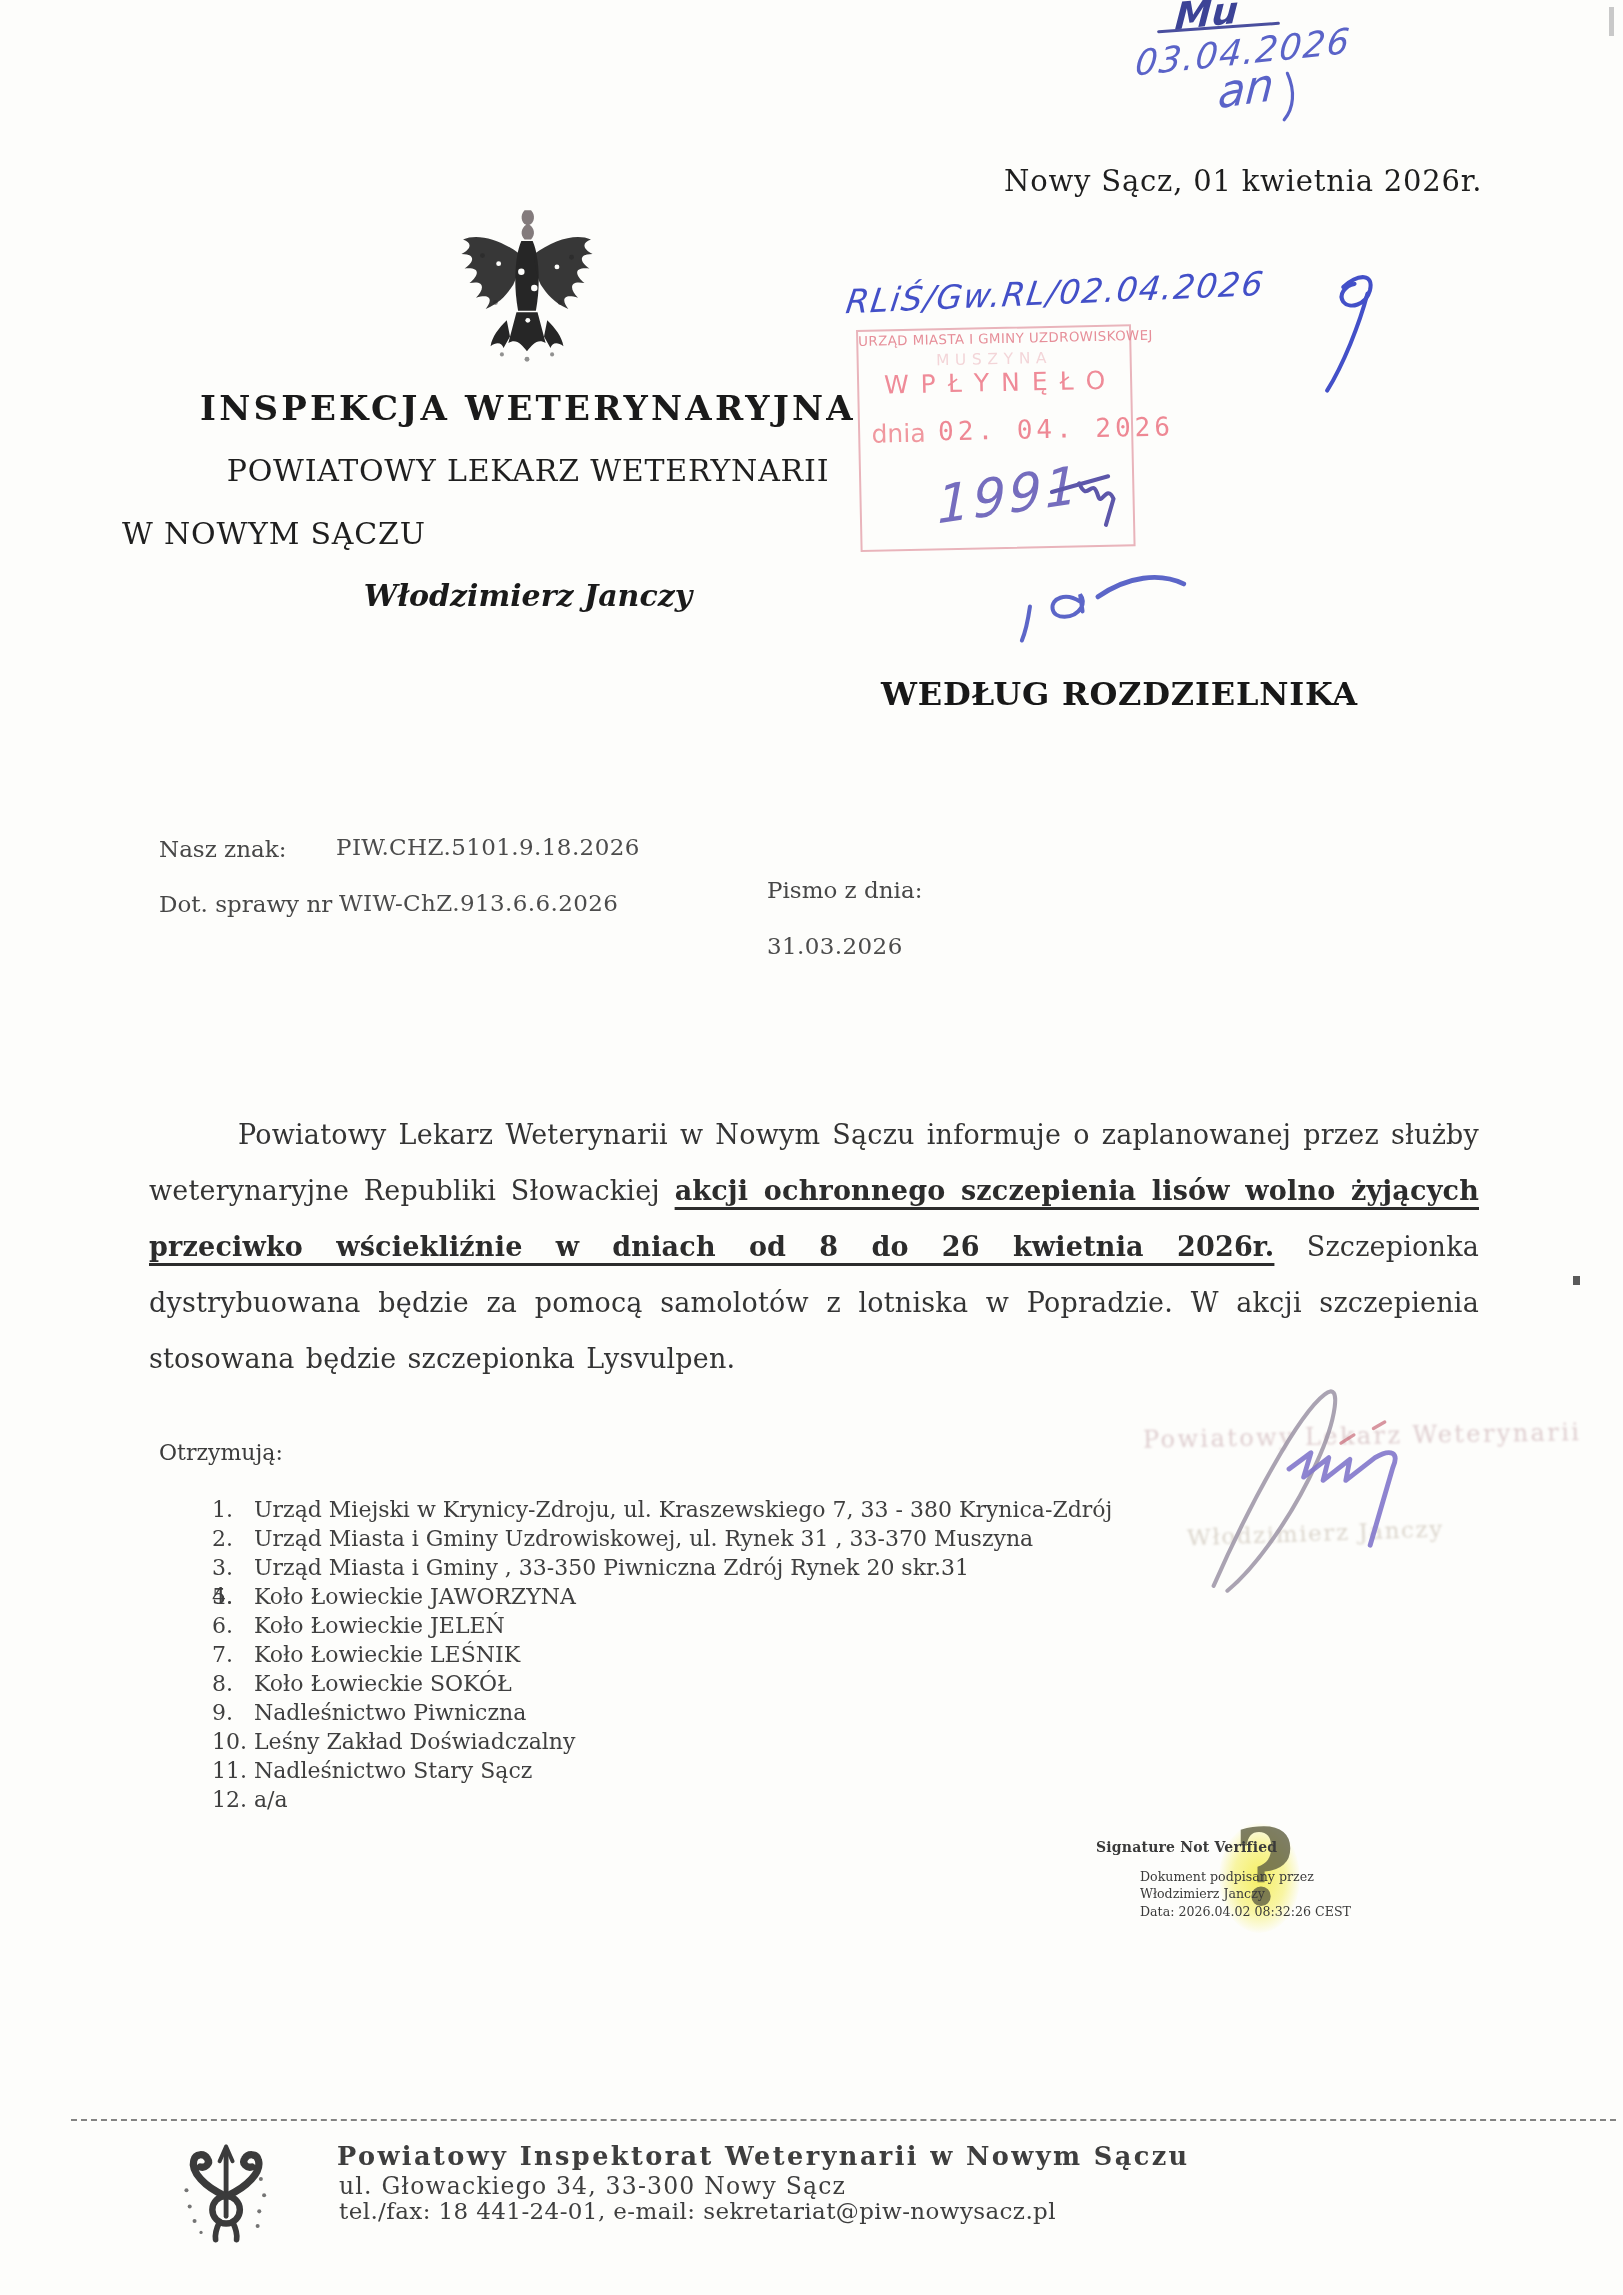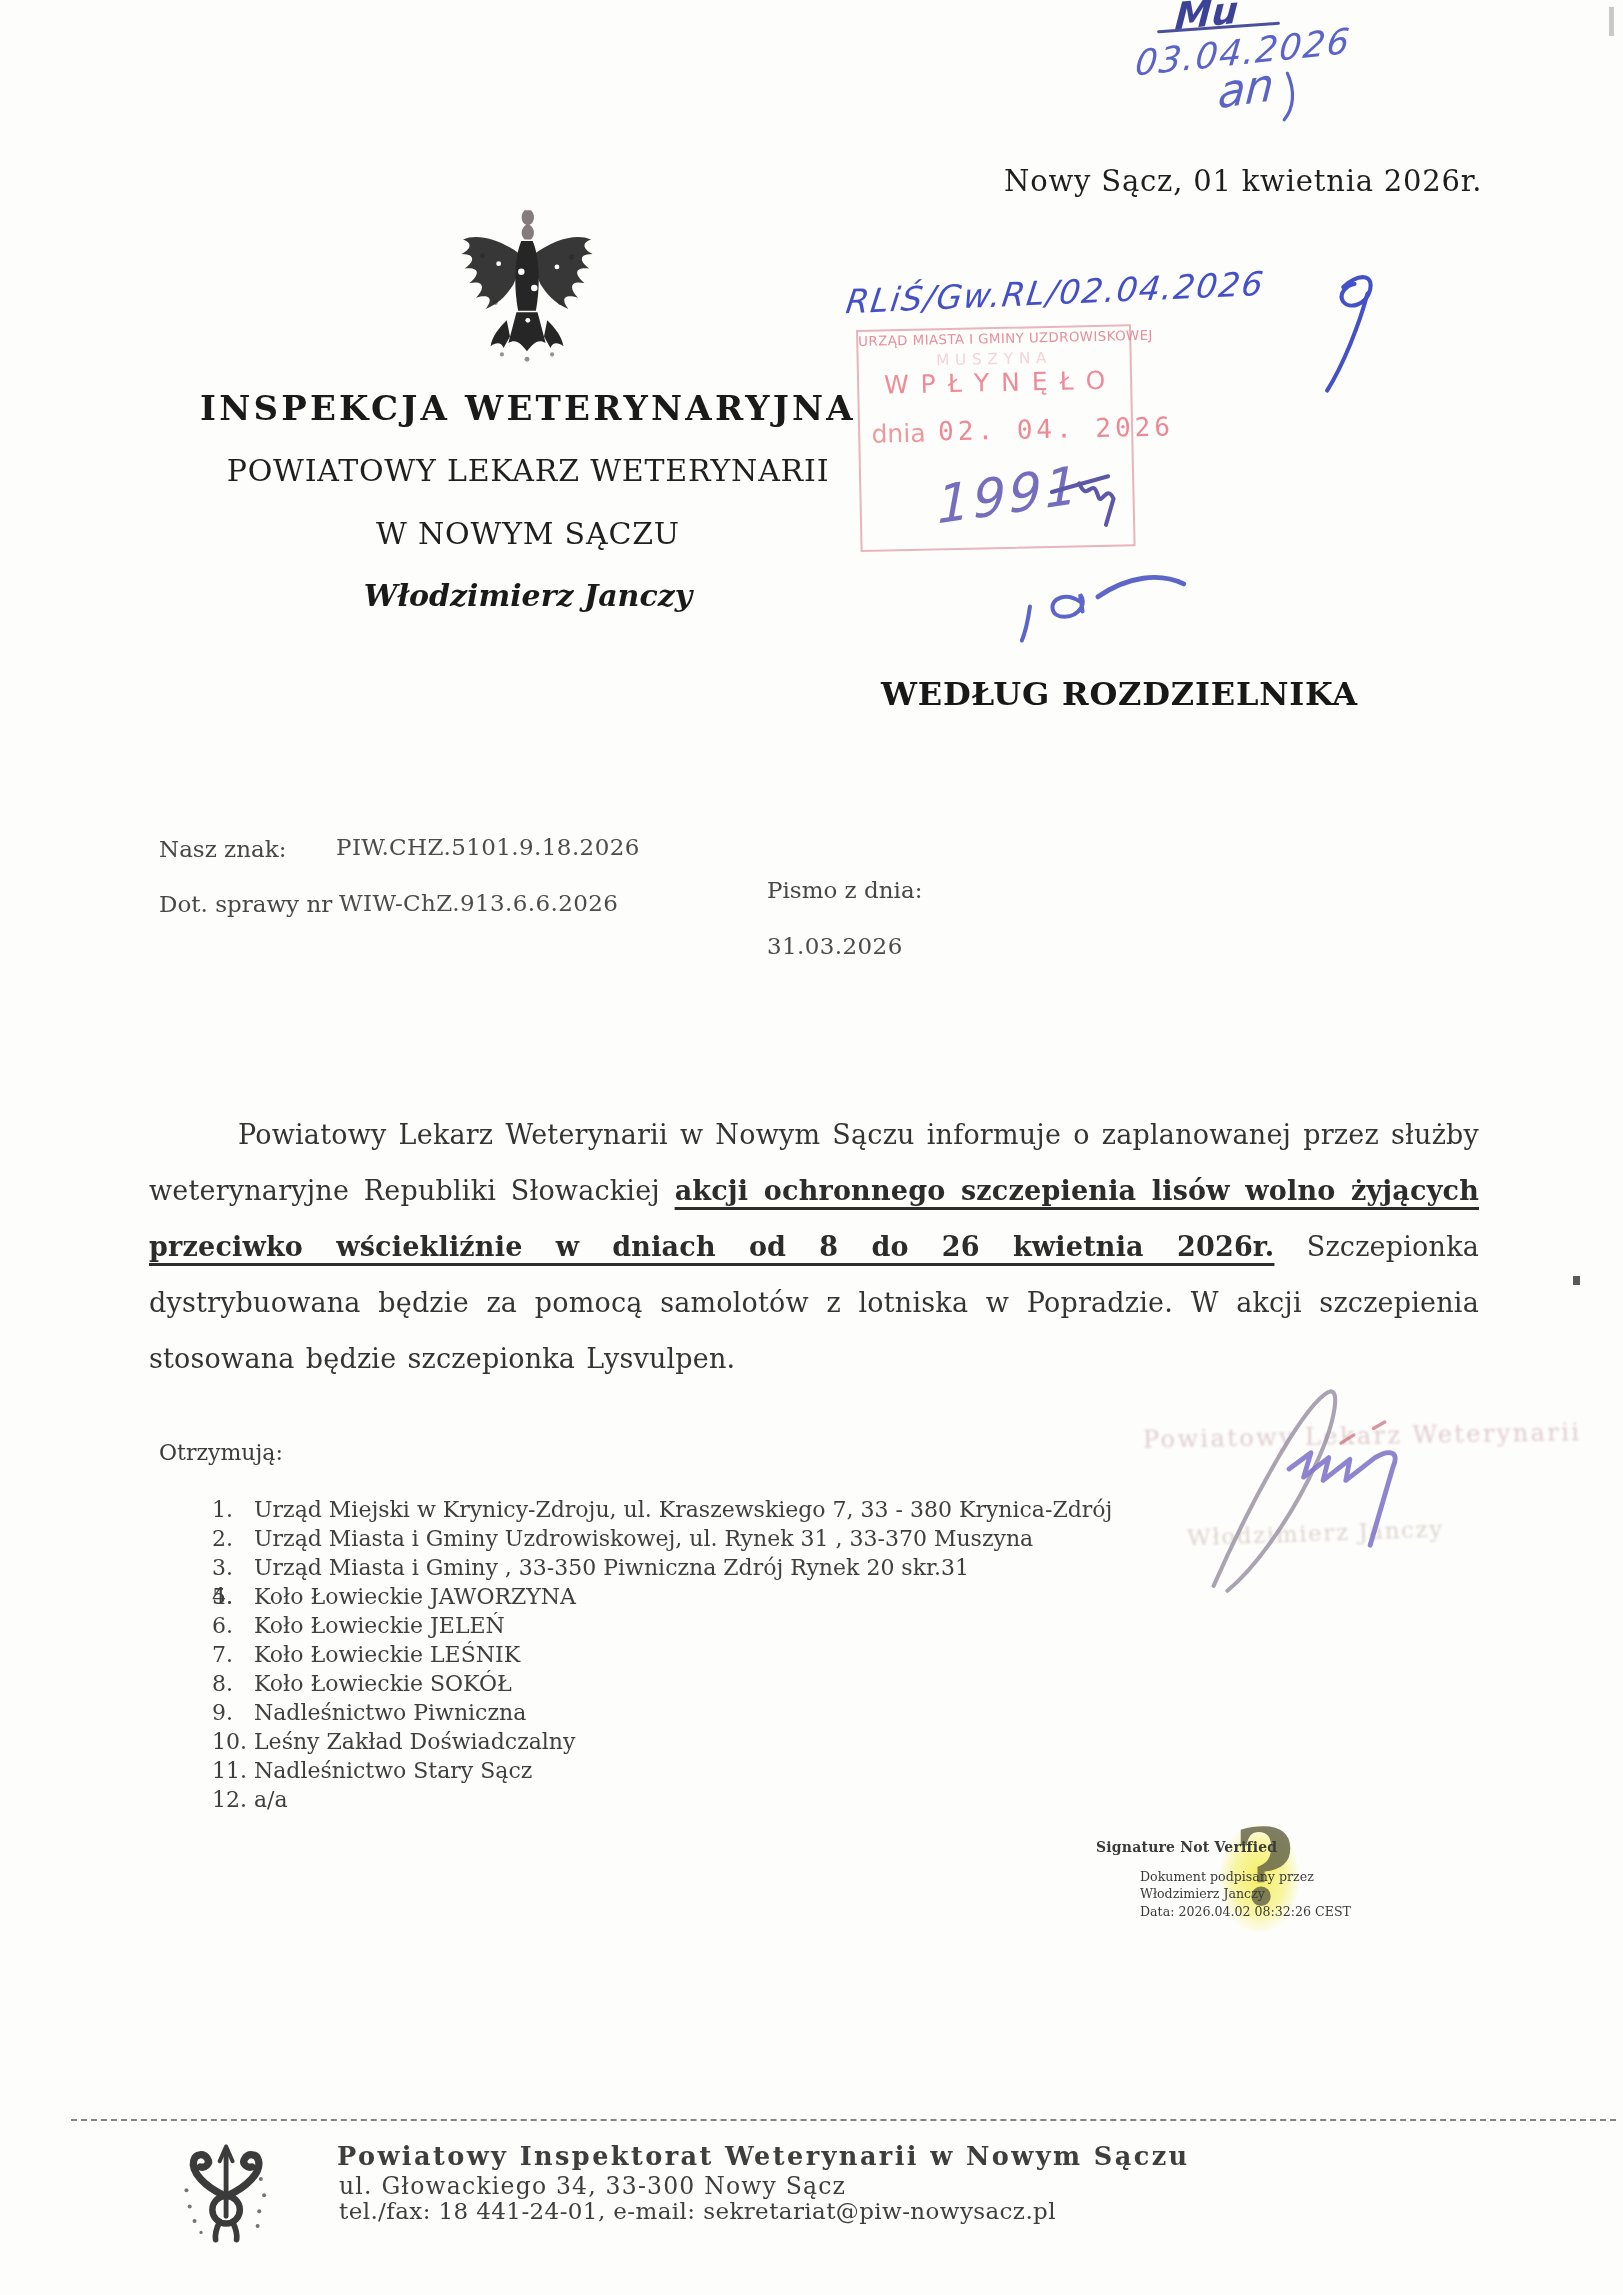--- a/index.html
+++ b/index.html
@@ -18,21 +18,21 @@
   .hw-an{left:1218px; top:62px; font-size:45px; color:#5a63c8; transform:rotate(-8deg) skewX(-12deg);}
   .edge-artifact{left:1609px; top:6.5px; width:4.9px; height:29px; background:#c9c9c9;}
 
   
   .dateline{left:1004px; top:164px; font-size:29px; letter-spacing:0.8px; color:#1e1e1e;}
 
   
   .eagle-wrap{left:450px; top:207px; width:154px; height:166px;}
   .org1{left:122px; top:388px; width:812px; text-align:center; font-size:34px; font-weight:bold; letter-spacing:3.2px; color:#1a1a1a;}
   .org2{left:122px; top:453px; width:812px; text-align:center; font-size:30px; letter-spacing:0.8px; color:#1f1f1f;}
-  .org3{left:122px; top:516px; width:812px; text-align:center; font-size:30px; letter-spacing:0.8px; color:#1f1f1f;}
+  .org3{left:122px; top:516px; width:812px; font-size:30px; letter-spacing:0.8px; color:#1f1f1f;}
   .signatory{left:122px; top:578px; width:812px; text-align:center; font-size:30px; font-weight:bold; font-style:italic; color:#1a1a1a;}
 
   
   .hw-ref{left:846px; top:273px; font-size:33px; color:#4350c8; transform:rotate(-2.5deg) skewX(-10deg); letter-spacing:1.6px;}
   .stamp{
     left:856px; top:330px; width:271px; height:218px;
     border:2.4px solid #e9b4bb; transform:rotate(-1.2deg); transform-origin:top left;
   }
   .stamp-line1{position:absolute; left:0; top:1.6px; width:100%; text-align:center; font-family:"DejaVu Sans","Liberation Sans",sans-serif;
     font-size:13.4px; color:#e4838f; letter-spacing:0.4px; white-space:nowrap; opacity:.9;}

